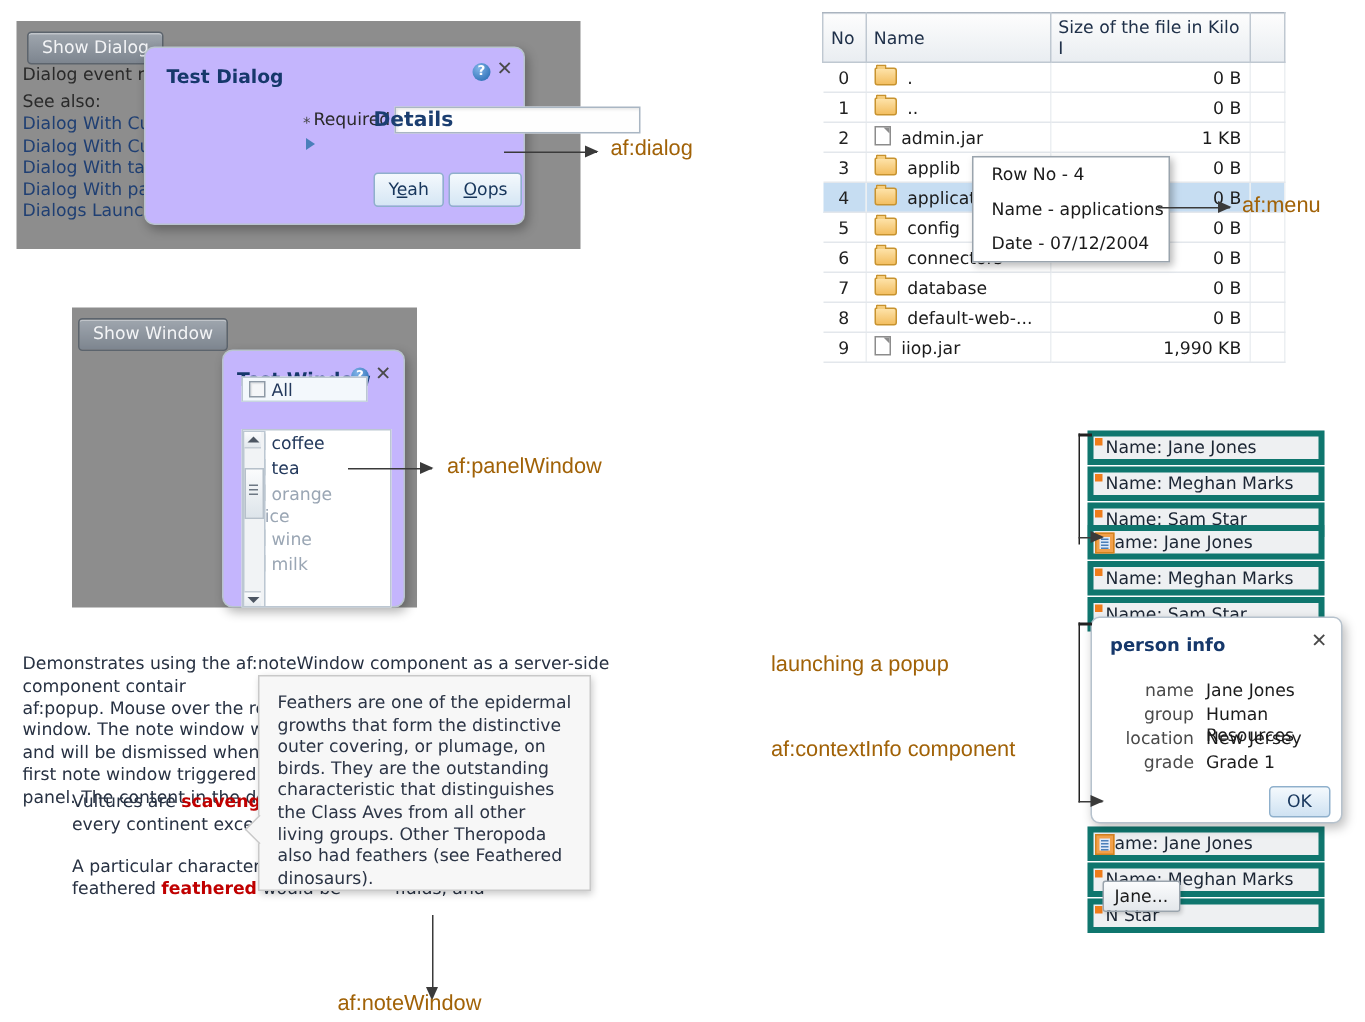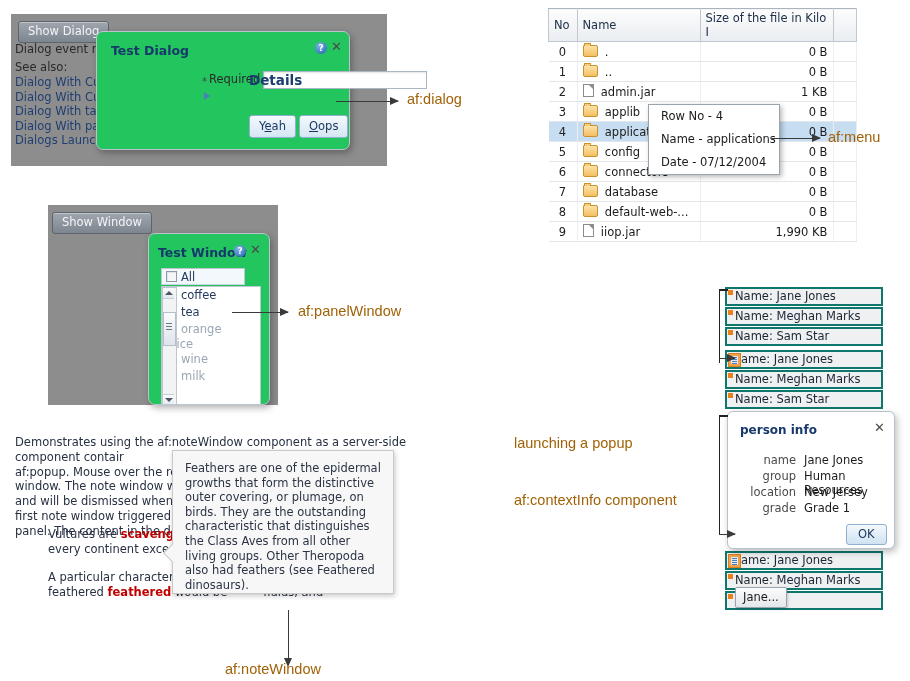--- a/index.html
+++ b/index.html
@@ -26,21 +26,21 @@
      border:1px solid #5c646d;border-radius:3px;
      color:#f3f4f6;font-size:11.5px;padding:3px 9px 4px;
      font-family:"DejaVu Sans",sans-serif;line-height:13px;
      box-shadow:inset 0 1px 0 rgba(255,255,255,.35);
   }
   .link-list{font-size:11.5px;color:#1f3f73;line-height:14.5px;}
   .link-list a{color:#1f3f73;text-decoration:none;}
   .plain-txt{font-size:11.5px;color:#2a2a2a;}
 
   .win{
-    background:#22c55e;border:1px solid #b9c4ce;border-radius:7px;
+    background:#c4b5fd;border:1px solid #b9c4ce;border-radius:7px;
     box-shadow:2px 3px 7px rgba(0,0,0,.30);
   }
   .win-title{font-size:12.5px;font-weight:bold;color:#16386b;font-family:"DejaVu Sans",sans-serif;}
   .help-icon{
     width:12px;height:12px;border-radius:50%;
     background:radial-gradient(circle at 35% 30%,#7fb3e8,#1f63ad);
     color:#fff;font-size:9px;font-weight:bold;line-height:12px;text-align:center;
     font-family:"DejaVu Sans",sans-serif;
   }
   .close-x{font-size:13px;color:#4a4a4a;line-height:12px;font-family:"DejaVu Sans",sans-serif;}
@@ -119,21 +119,21 @@
     background:#f7f7f7;border:1px solid #c9c9c9;
     box-shadow:1px 2px 5px rgba(0,0,0,.22);
     font-size:11.5px;color:#2b3445;line-height:14.6px;padding:10px 12px;
     font-family:"DejaVu Sans",sans-serif;
   }
   .notetail{position:absolute;width:13px;height:13px;background:#f7f7f7;
     border-left:1px solid #c9c9c9;border-bottom:1px solid #c9c9c9;transform:rotate(45deg);}
 
   
   .cirow{
-    background:#eef0f2;border:2px solid #0f766e;font-size:11.5px;color:#1b2533;
+    background:#eef0f2;border:4px solid #0f766e;font-size:11.5px;color:#1b2533;
     height:15px;line-height:15px;padding-left:8px;position:relative;
     font-family:"DejaVu Sans",sans-serif;
   }
   .citag{position:absolute;left:1px;top:1px;width:5px;height:5px;background:#ef7d1a;}
   .ciicon{position:absolute;left:1px;top:1px;width:11px;height:12px;
      background:#f2a04a;border:1px solid #d4831f;}
   .ciicon i{position:absolute;left:2px;top:2px;width:7px;height:8px;background:#dfe9f7;}
   .ciicon i:before{content:"";position:absolute;left:1px;top:1px;width:5px;height:1px;
      background:#4a7fba;box-shadow:0 2px 0 #4a7fba,0 4px 0 #4a7fba,0 6px 0 #4a7fba;}
 
@@ -279,21 +279,21 @@
 
 <div class="abs" style="left:52px;top:211px;">
   <button class="btn-grey">Show Window</button>
 </div>
 
 <div class="abs win" style="left:148px;top:233px;width:120px;height:170px;border-radius:7px;">
   <div class="abs win-title" style="left:9px;top:11px;">Test Window</div>
   <div class="abs help-icon" style="left:85px;top:11px;">?</div>
   <div class="abs close-x" style="left:101px;top:10px;">✕</div>
 
-  <div class="abs lsbox lshead" style="left:12px;top:34px;width:82px;height:15px;">
+  <div class="abs lsbox lshead" style="left:12px;top:17px;width:82px;height:15px;">
     <div class="lsrow">
       <span class="cbx"></span><span>All</span>
     </div>
   </div>
 
   <div class="abs lsbox" style="left:12px;top:52px;width:98px;height:117px;overflow:hidden;">
     <div style="position:absolute;left:0;top:0;width:80px;">
       <div class="lsrow">
         <span class="cbx"></span><span>coffee</span>
       </div>

